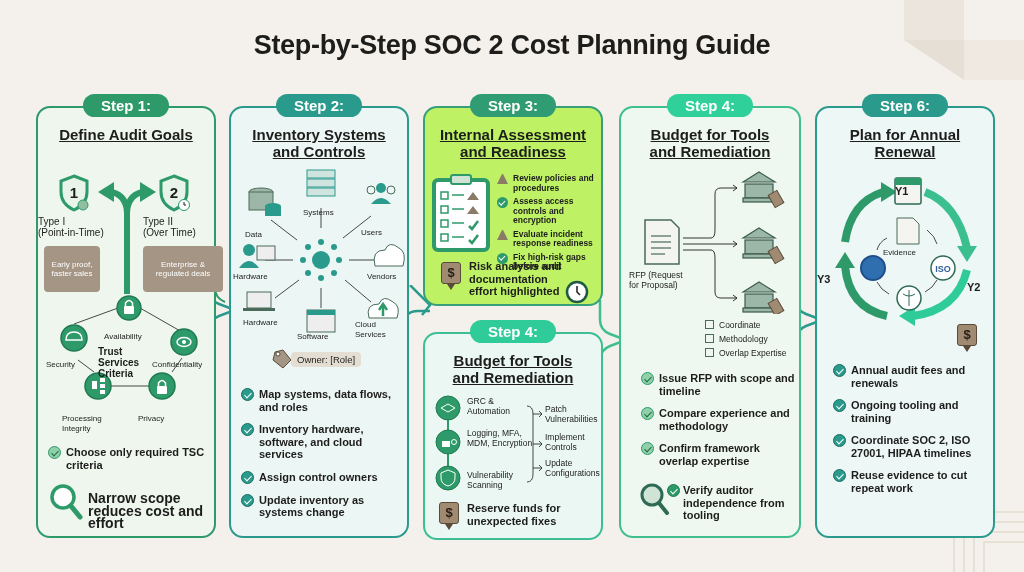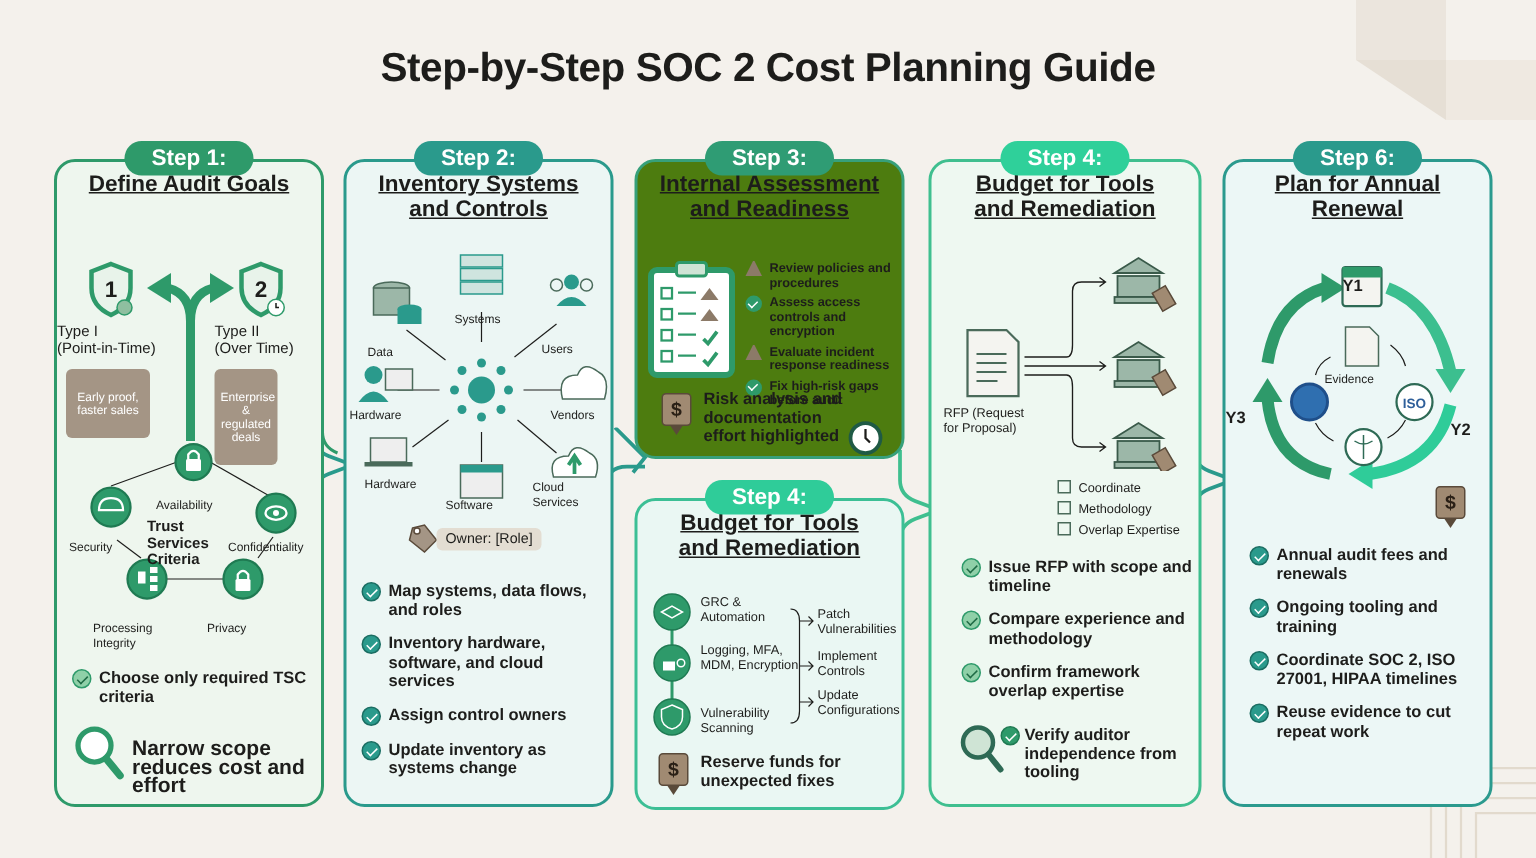--- a/index.html
+++ b/index.html
@@ -27,28 +27,28 @@
     background: #eef7f1;
     text-decoration: underline;
   }
   .panel .badge {
     position: absolute; top: -14px; left: 50%; transform: translateX(-50%);
     padding: 3px 18px; border-radius: 14px;
     color: #fff; font-weight: bold; font-size: 15px; white-space: nowrap;
   }
   .panel .ptitle {
     text-align: center; font-weight: bold; font-size: 15px; line-height: 17px;
-    margin-top: 6px; padding: 0 4px;
+    margin-top: 18px; padding: 0 4px;
   }
 
   #p1 { left: 36px; top: 106px; width: 180px; height: 432px; border-color: #2e9a6a; background: #eef6ee; }
   #p1 .badge { background: #2e9a6a; }
   #p2 { left: 229px; top: 106px; width: 180px; height: 432px; border-color: #2a9a8c; background: #ecf6f4; }
   #p2 .badge { background: #2a9a8c; }
-  #p3 { left: 423px; top: 106px; width: 180px; height: 200px; border-color: #37a07a; background: #4d7c0f; }
+  #p3 { left: 423px; top: 106px; width: 180px; height: 200px; border-color: #37a07a; background: #bef264; }
   #p3 .badge { background: #2f9c74; }
   #p3b { left: 423px; top: 332px; width: 180px; height: 208px; border-color: #3cbf95; background: #eaf7f3; }
   #p3b .badge { background: #2fcc99; }
   #p4 { left: 619px; top: 106px; width: 182px; height: 432px; border-color: #3fbf8f; background: #eef8f1; }
   #p4 .badge { background: #2fd09a; }
   #p5 { left: 815px; top: 106px; width: 180px; height: 432px; border-color: #2b9a8e; background: #ecf7f6; }
   #p5 .badge { background: #2a9a8c; }
 
   .abs { position: absolute; }
   .lbl { position: absolute; font-size: 9px; text-align: left; line-height: 10px; white-space: nowrap; }
@@ -149,21 +149,21 @@
     <div>(Point-in-Time)</div>
   </div>
   <div class="pill" style="left:6px;top:138px;width:56px">
     <div>Early proof,</div>
     <div>faster sales</div>
   </div>
   <div class="lbl" style="left:105px;top:108px;width:66px;font-size:10px;line-height:11px">
     <div>Type II</div>
     <div>(Over Time)</div>
   </div>
-  <div class="pill" style="left:105px;top:138px;width:42px">
+  <div class="pill" style="left:105px;top:138px;width:80px">
     <div>Enterprise &amp;</div>
     <div>regulated deals</div>
   </div>
 
   <svg class="abs" style="left:12px;top:186px;width:156px;height:110px" viewBox="0 0 156 110">
     <g stroke="#1d1d1b" stroke-width="0.8">
       <line x1="68" y1="14" x2="24" y2="30"></line>
         <line x1="90" y1="14" x2="132" y2="38"></line>
       <line x1="28" y1="66" x2="44" y2="78"></line>
         <line x1="132" y1="64" x2="122" y2="78"></line>

